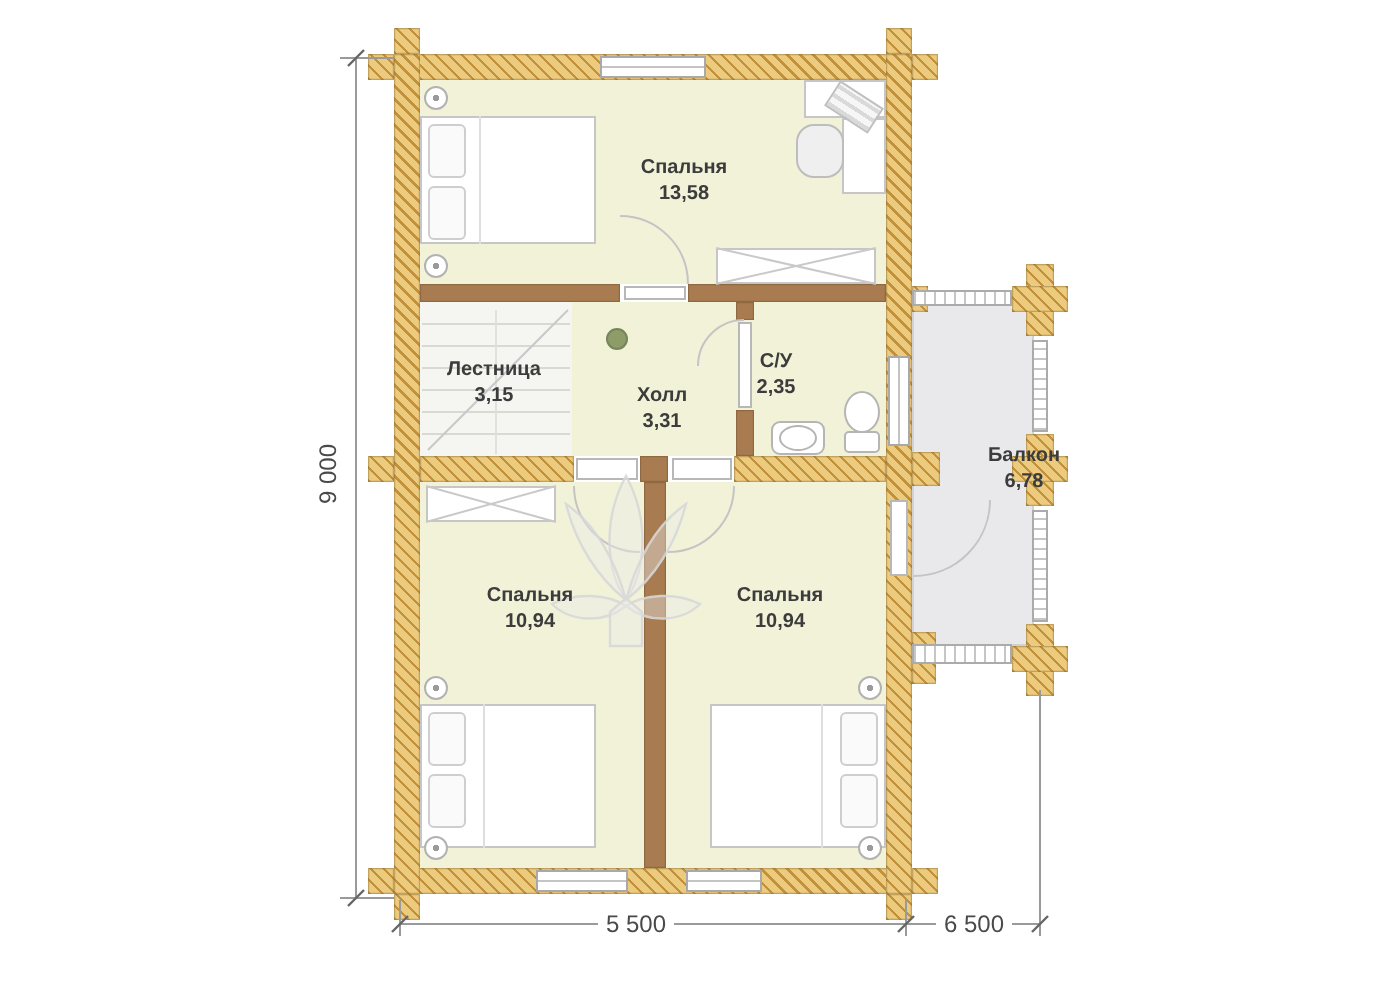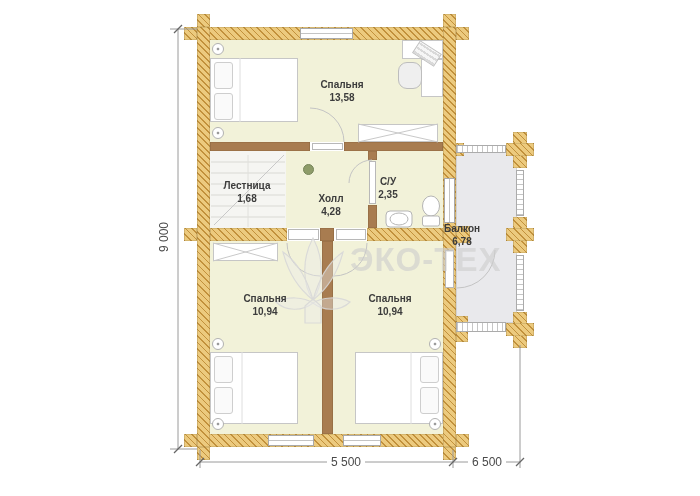--- a/index.html
+++ b/index.html
@@ -194,48 +194,47 @@
     </g>
     <g stroke="#666666" stroke-width="1.2">
       <path d="M174,33L182,25"></path>
         <path d="M174,453L182,445"></path>
       <path d="M196,466L204,458"></path>
         <path d="M449,466L457,458"></path>
         <path d="M516,466L524,458"></path>
     </g>
   </svg>
 
-  <div class="wm">ЭКО-ТЕХ</div>
 
   <div class="rlabel" style="left:342px;top:91px">
     <div>Спальня</div>
     <div>13,58</div>
   </div>
   <div class="rlabel" style="left:247px;top:192px">
     <div>Лестница</div>
-    <div>1,68</div>
+    <div>3,15</div>
   </div>
   <div class="rlabel" style="left:331px;top:205px">
     <div>Холл</div>
-    <div>4,28</div>
+    <div>3,31</div>
   </div>
   <div class="rlabel" style="left:388px;top:188px">
     <div>С/У</div>
     <div>2,35</div>
   </div>
-  <div class="rlabel" style="left:462px;top:235px">
+  <div class="rlabel" style="left:512px;top:235px">
     <div>Балкон</div>
     <div>6,78</div>
   </div>
   <div class="rlabel" style="left:265px;top:305px">
     <div>Спальня</div>
     <div>10,94</div>
   </div>
   <div class="rlabel" style="left:390px;top:305px">
     <div>Спальня</div>
     <div>10,94</div>
   </div>
 
   <div class="dim dim-v" style="left:164px;top:237px">9 000</div>
-  <div class="dim" style="left:346px;top:462px">5 500</div>
+  <div class="dim" style="left:318px;top:462px">5 500</div>
   <div class="dim" style="left:487px;top:462px">6 500</div>
 
 </div>
 
 </body></html>

